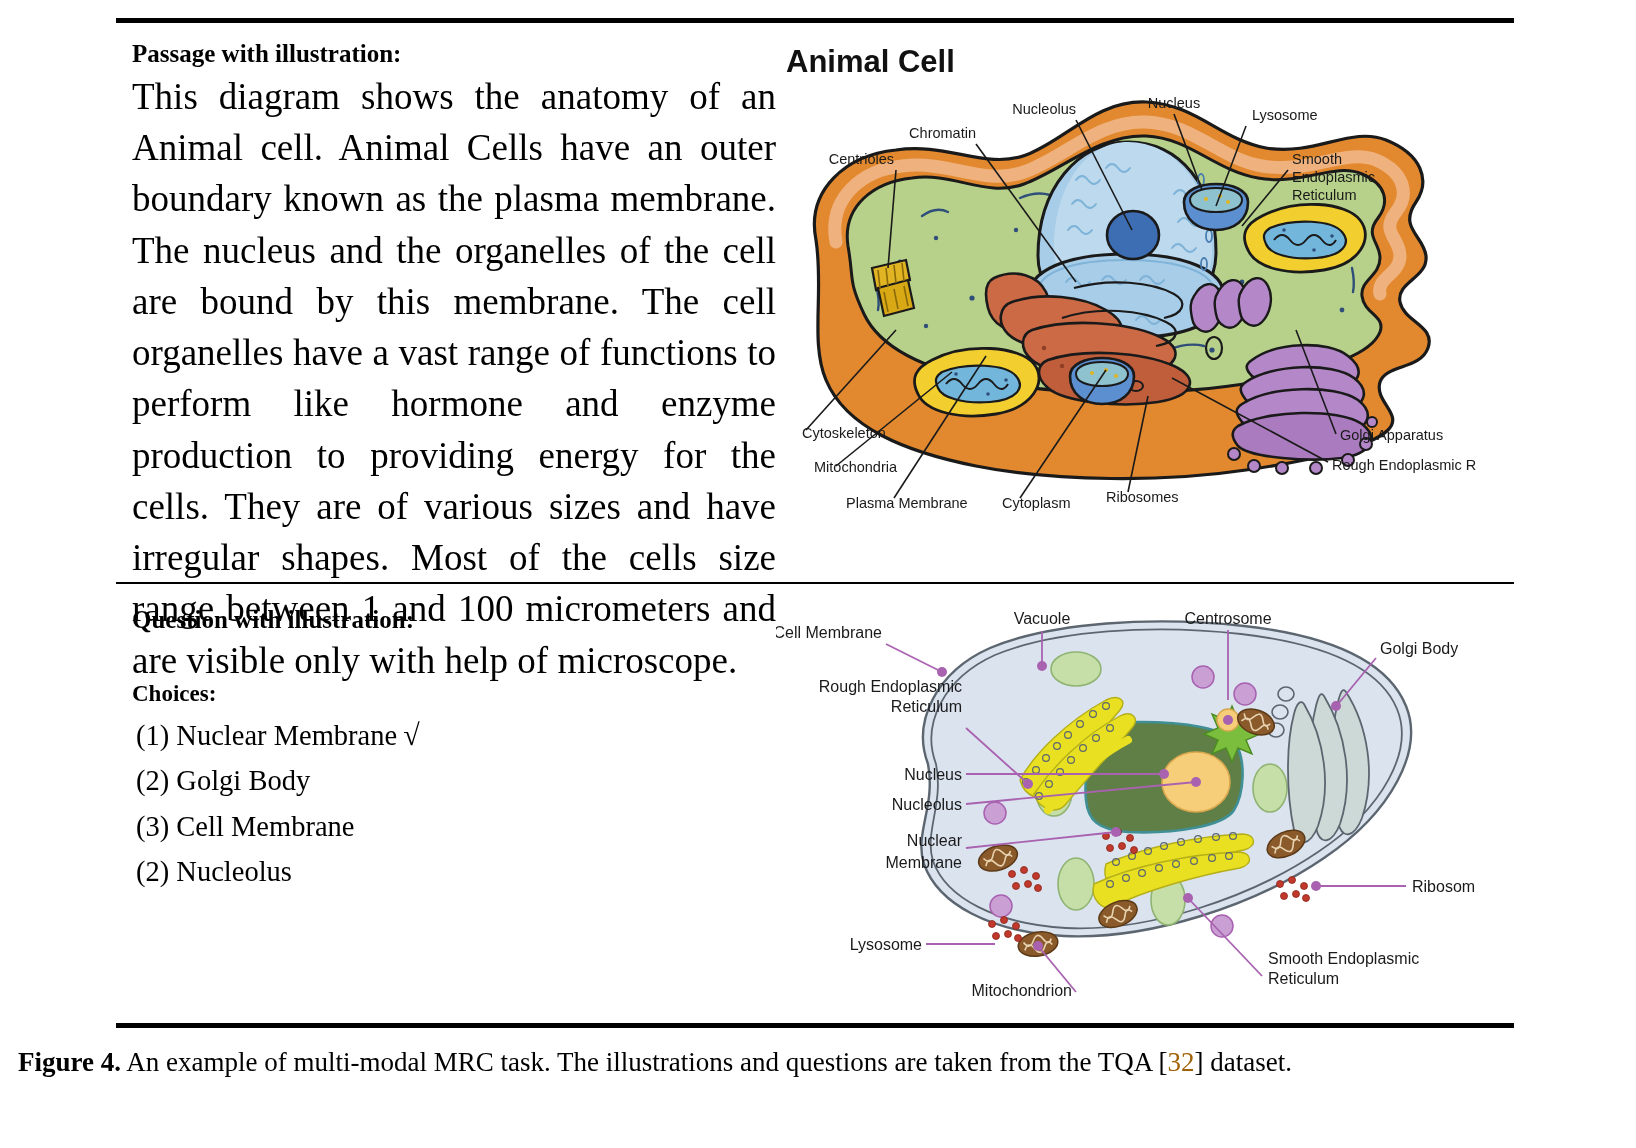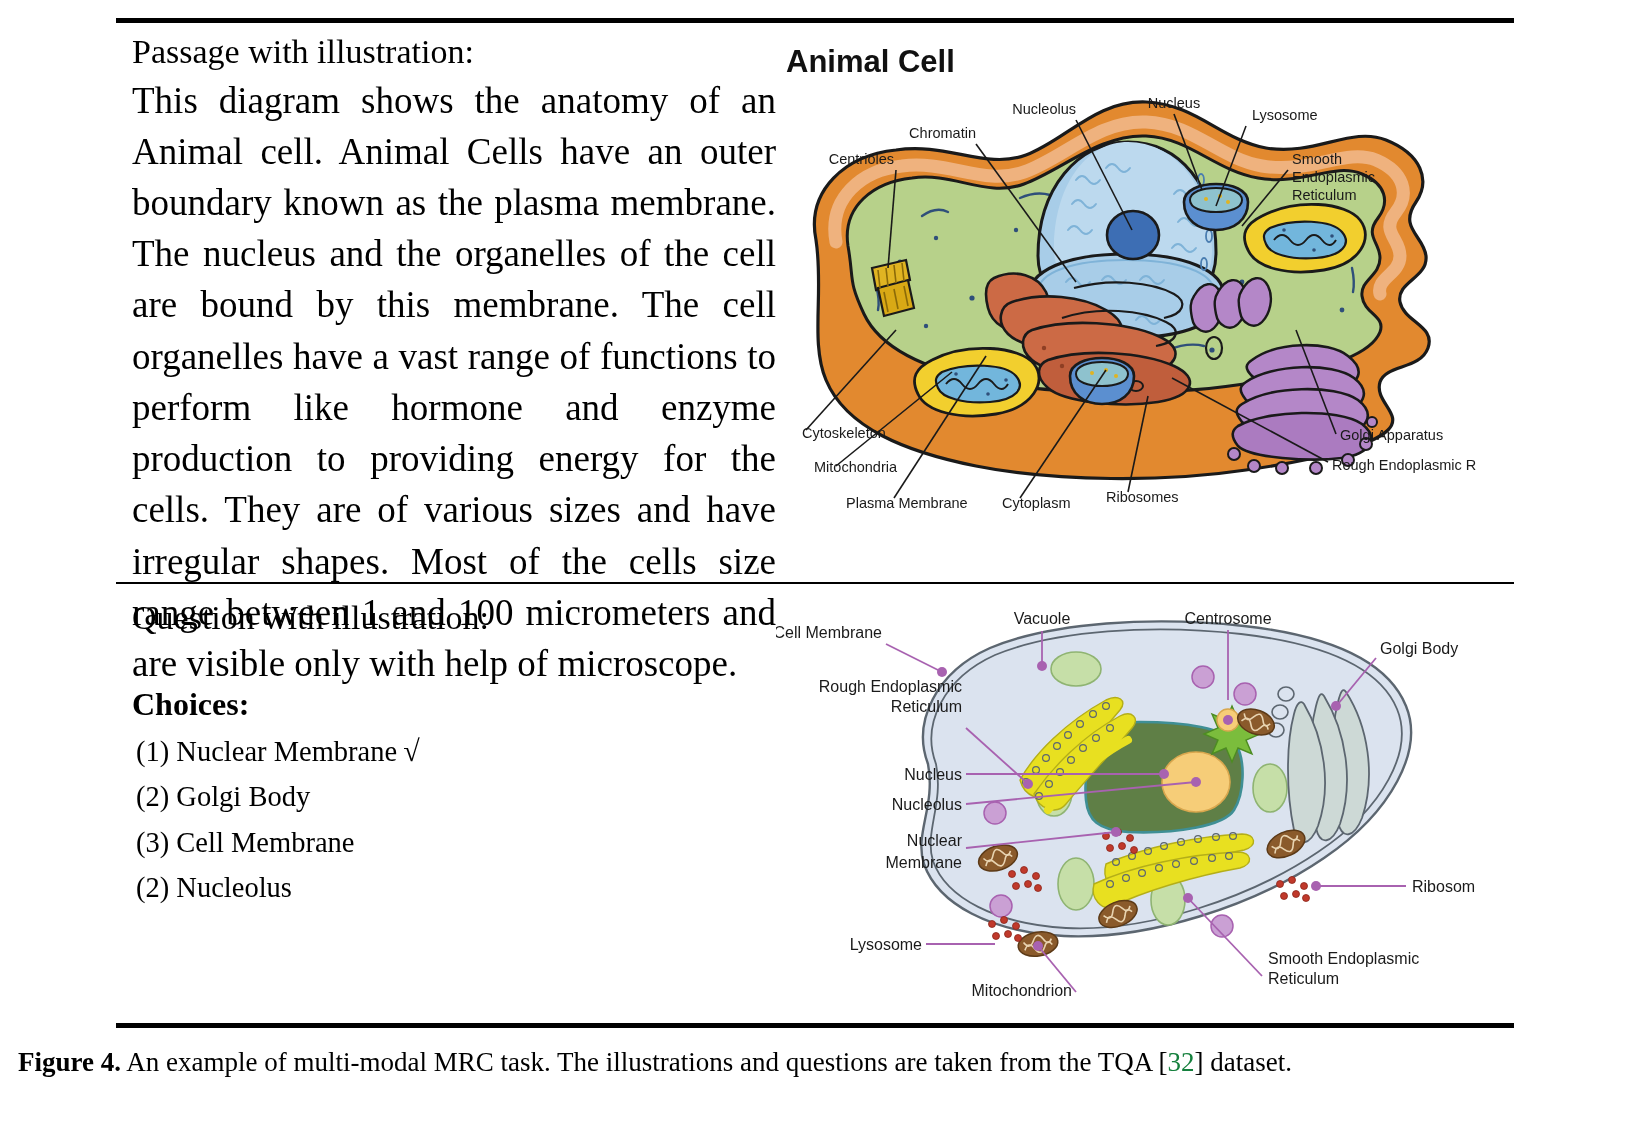--- a/index.html
+++ b/index.html
@@ -48,40 +48,40 @@
     padding-left: 16px;
     box-sizing: border-box;
   }
   .fig-col {
     flex: 1 1 auto;
     position: relative;
     height: 100%;
   }
 
   .section-head {
-    font-weight: normal;
-    font-size: 34px;
+    font-weight: bold;
+    font-size: 25px;
     line-height: 1.28;
-    margin: 0 0 1px 0;
+    margin: 8px 0 1px 0;
   }
   .body-text {
     font-size: 37px;
     line-height: 1.385;
     text-align: justify;
     margin: 0;
   }
   .q-text {
     font-size: 28.5px;
     line-height: 1.385;
     margin: 0;
     text-align: left;
   }
   .choices-head {
     font-weight: bold;
-    font-size: 32px;
+    font-size: 23px;
     line-height: 1.385;
     margin: 42px 0 0 0;
   }
   .choice {
     font-size: 28.5px;
     line-height: 1.385;
     margin: 4px;
     white-space: nowrap;
   }
   .tick {
@@ -93,21 +93,21 @@
   #caption {
     position: absolute;
     left: 18px;
     top: 1042px;
     width: 1600px;
     font-size: 27px;
     line-height: 1.52;
     text-align: left;
   }
   #caption b { font-weight: bold; }
-  .cite { color: #15803d; }
+  .cite { color: #a16207; }
 
   
   .figsvg { display: block; }
 </style>
 </head>
 <body>
 
 <div class="rule rule-thick" id="rule-top"></div>
 <div class="rule rule-thin" id="rule-mid"></div>
 <div class="rule rule-thick" id="rule-bottom"></div>

